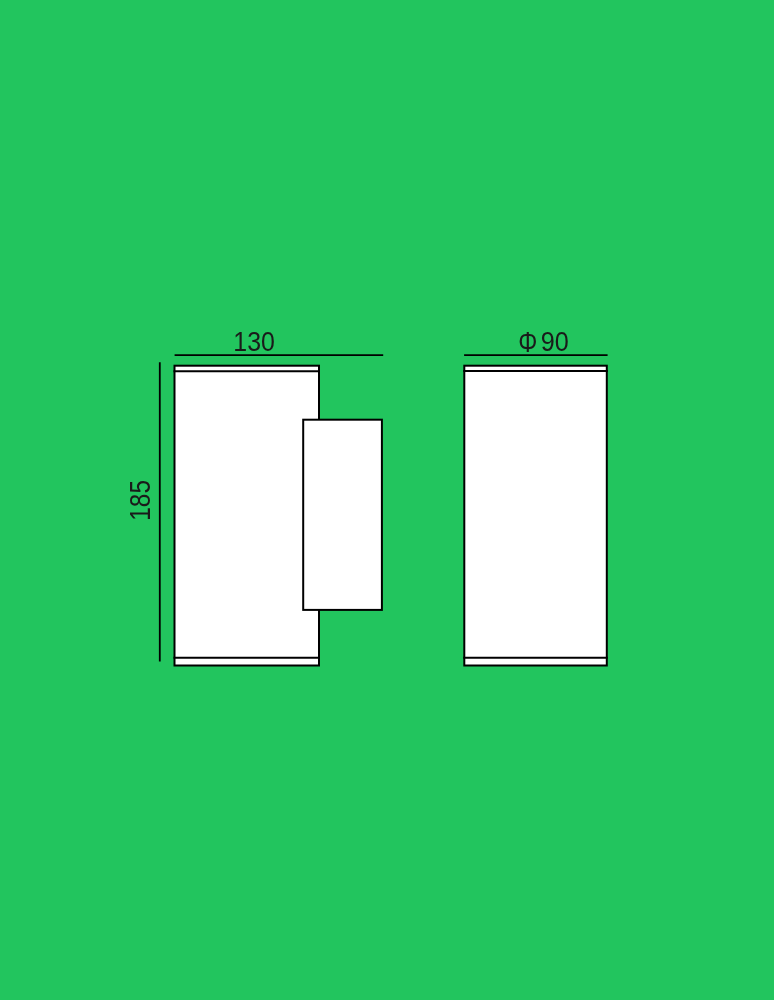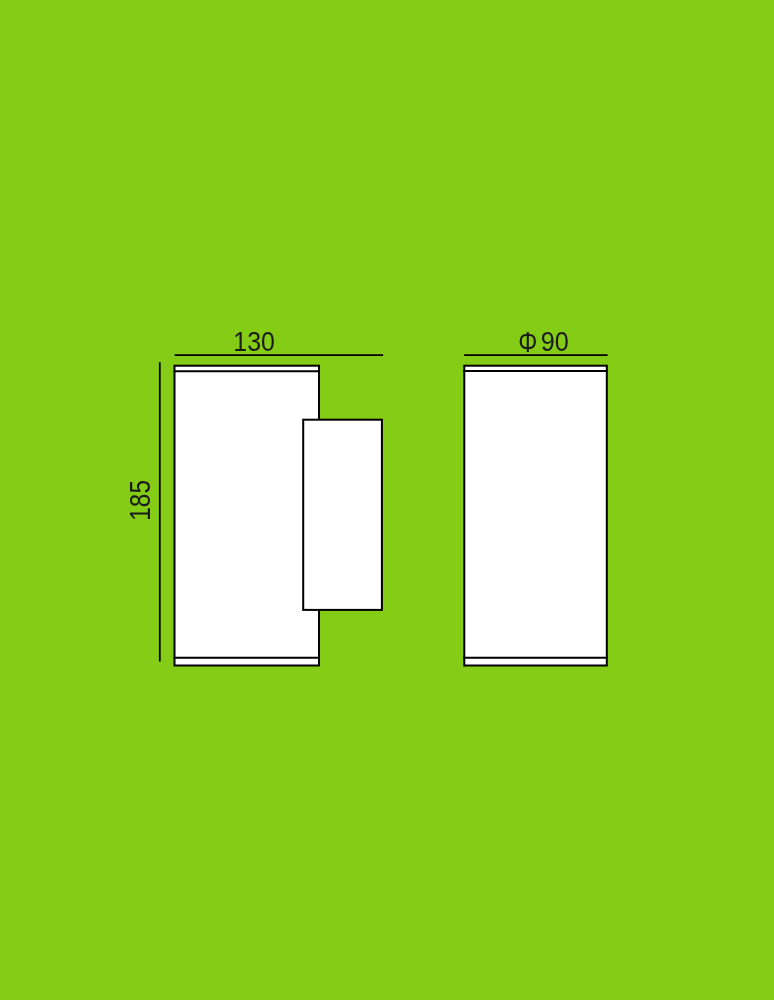--- a/index.html
+++ b/index.html
@@ -1,16 +1,16 @@
 <!DOCTYPE html>
 <html><head>
 <meta charset="utf-8">
 <style>
   html,body{margin:0;padding:0;background:#ffffff;}
-  .page{position:relative;width:774px;height:1000px;background:#84cc16;overflow:hidden;}
+  .page{position:relative;width:774px;height:1000px;background:#22c55e;overflow:hidden;}
   svg{position:absolute;left:0;top:0;}
   text{font-family:"Liberation Sans",sans-serif;fill:#1a1a1a;}
 </style>
 </head>
 <body>
 <div class="page">
 <svg width="774" height="1000" viewBox="0 0 774 1000">
 
   <rect x="174.5" y="365.7" width="144.5" height="299.8" fill="#ffffff" stroke="#000000" stroke-width="2"></rect>
 

